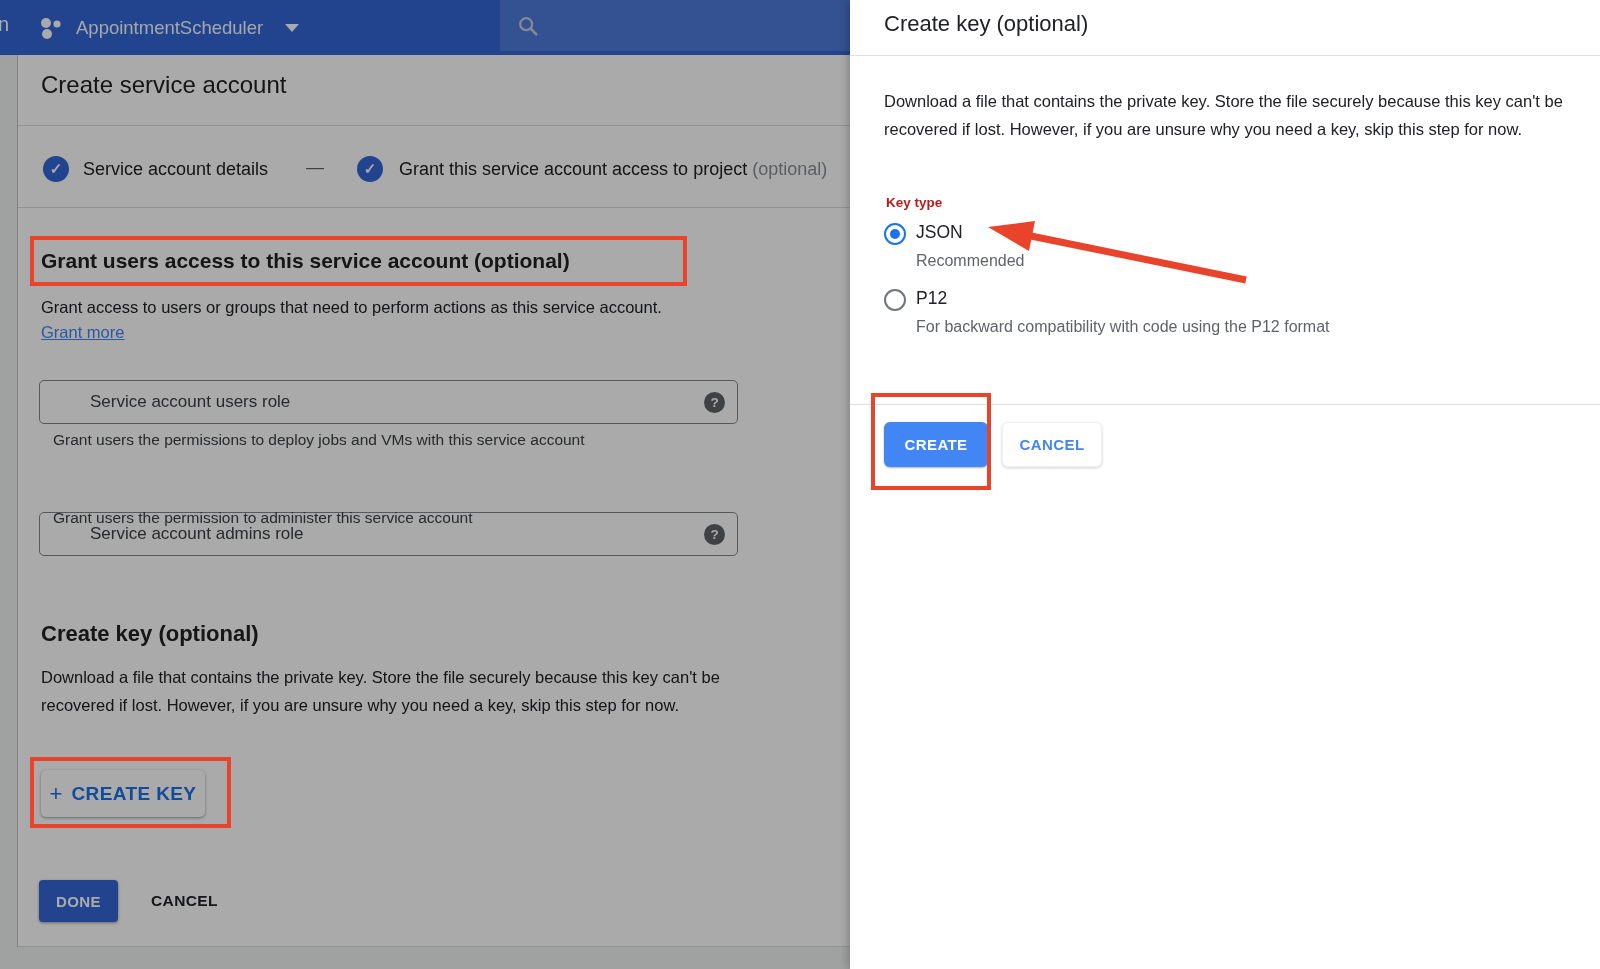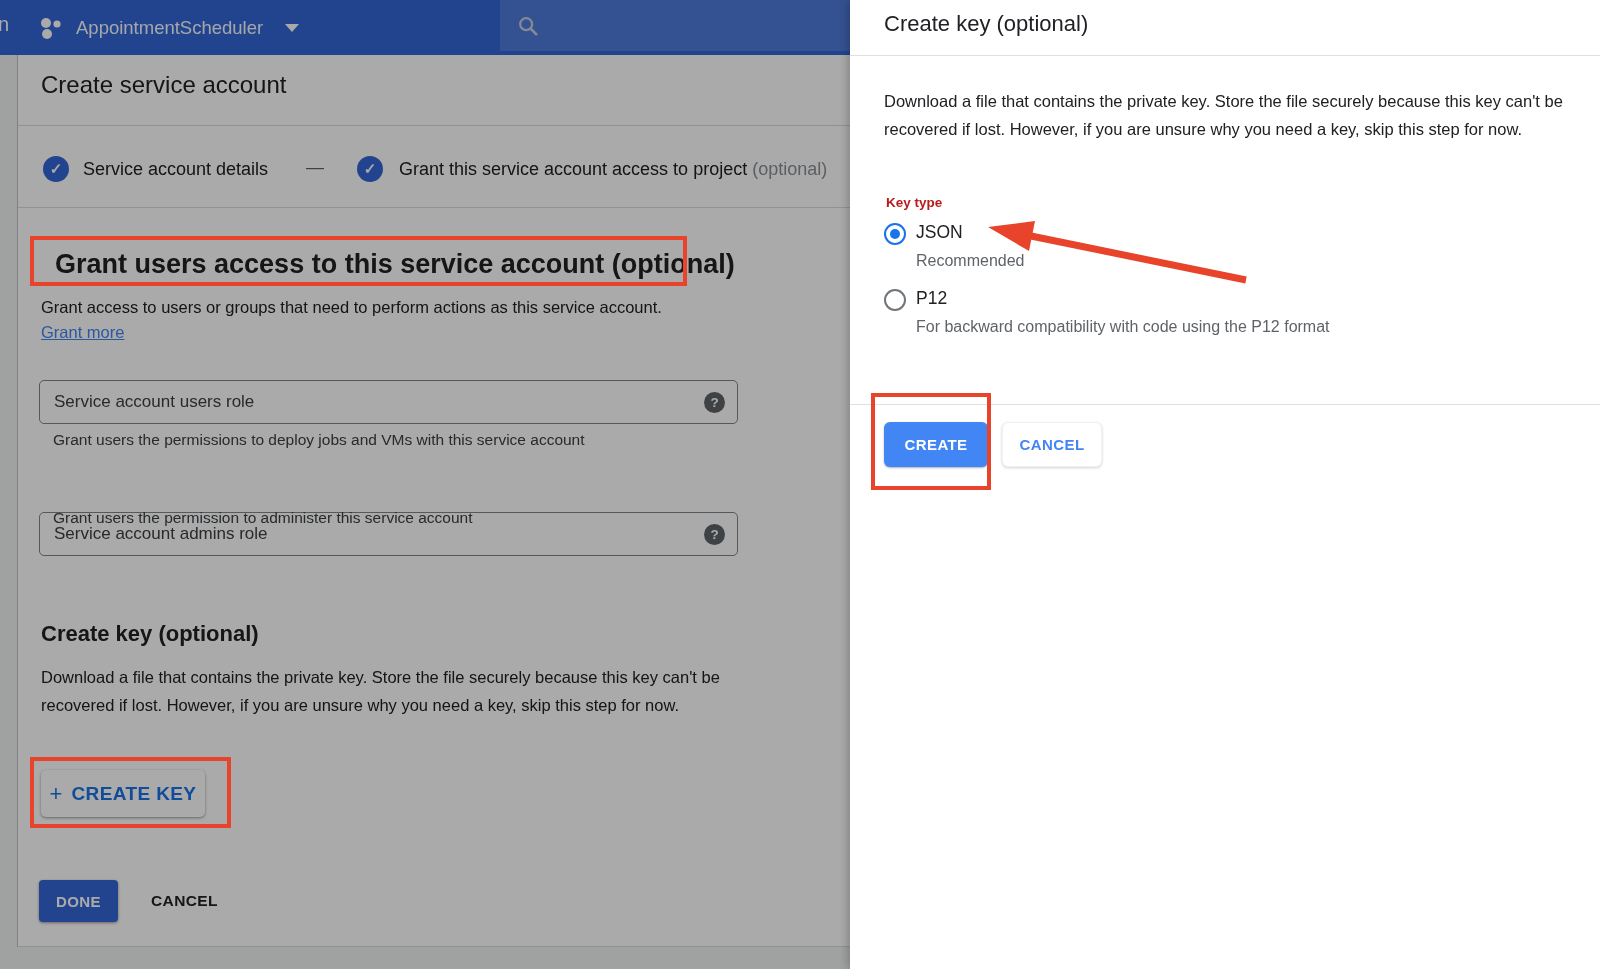--- a/index.html
+++ b/index.html
@@ -21,26 +21,26 @@
   .divider { position:absolute; left:0; width:100%; height:1px; background:#dadce0; }
   .d1 { top:70px; } .d2 { top:152px; }
 
   .step-circle { position:absolute; width:26px; height:26px; border-radius:50%; background:#3367d6; color:#fff; display:flex; align-items:center; justify-content:center; font-size:15px; font-weight:700; }
   .sc1 { left:25px; top:101px; } .sc2 { left:339px; top:101px; }
   .step-label { position:absolute; top:104px; font-size:18px; color:#212121; white-space:nowrap; }
   .sl1 { left:65px; } .sl2 { left:381px; }
   .step-suffix { color:#8a8f94; }
   .step-dash { position:absolute; left:288px; top:102px; font-size:18px; color:#5f6368; }
 
-  .h2 { position:absolute; left:37px; top:194px; font-size:27px; font-weight:700; color:#212121; white-space:nowrap; }
+  .h2 { position:absolute; left:23px; top:194px; font-size:21px; font-weight:700; color:#212121; white-space:nowrap; }
   .para { position:absolute; left:23px; font-size:16.5px; color:#202124; line-height:27.5px; width:700px; }
   .p1 { top:239px; }
   .learn-more { position:absolute; left:23px; top:268px; font-size:16.5px; color:#4285f4; text-decoration:underline; cursor:pointer; }
 
-  .field { position:absolute; left:21px; width:699px; height:44px; border:1px solid #80868b; border-radius:5px; background:#fff; }
+  .field { position:absolute; left:21px; width:699px; height:44px; border:1px solid #80868b; border-radius:5px; background:#fff;padding-left:36px; }
   .f1 { top:325px; } .f2 { top:432px;margin-top:25px; }
   .field input { width:100%; height:100%; border:none; outline:none; background:transparent; font-family:"Liberation Sans", sans-serif; font-size:17px; color:#3c4043; padding:0 44px 0 14px; }
   .field input::placeholder { color:#3c4043; opacity:1; }
   .help-icon { position:absolute; right:12px; top:11px; width:21px; height:21px; border-radius:50%; background:#5f6368; color:#fff; font-size:13.5px; font-weight:700; display:flex; align-items:center; justify-content:center; cursor:pointer; }
   .helper { position:absolute; left:35px; font-size:15.5px; color:#3c4043; white-space:nowrap; }
   .h1t { top:376px;text-align:center; } .h2t { top:454px; }
 
   .h3 { position:absolute; left:23px; top:566px; font-size:22px; font-weight:700; color:#212121; }
   .p2 { top:609px; }
 

